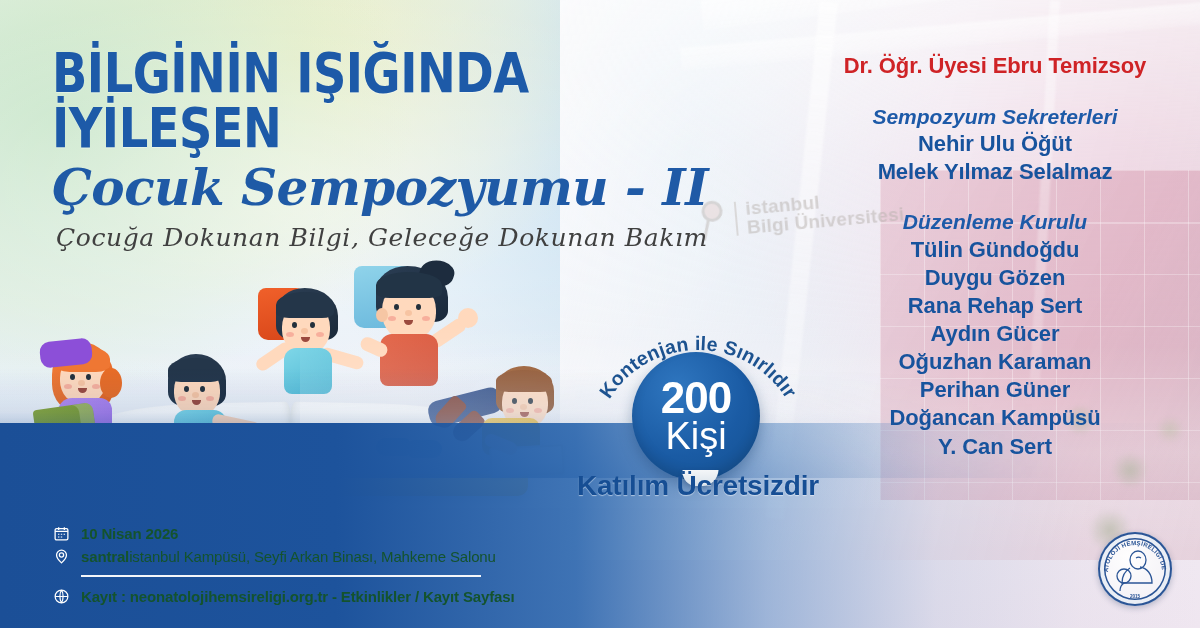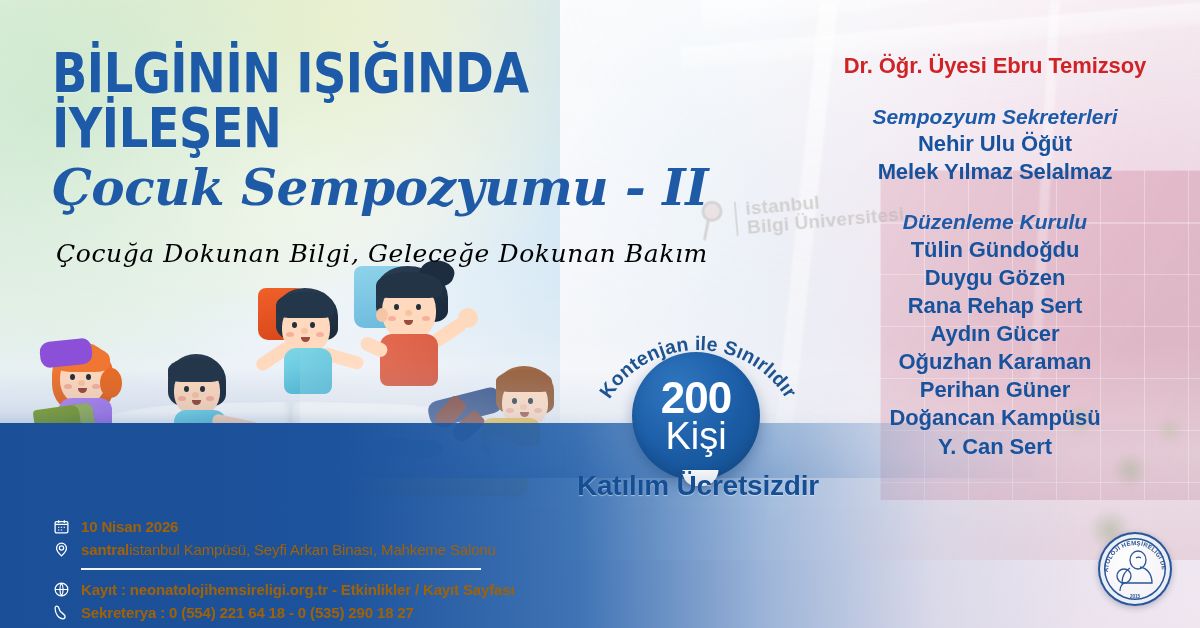--- a/index.html
+++ b/index.html
@@ -104,23 +104,23 @@
     color:#1d5aa8; transform:scaleX(.92); transform-origin:left center;
     text-shadow:0 1px 0 rgba(255,255,255,.35);
   }
   .h2{
     margin-top:6px;
     font-family:"DejaVu Serif","Liberation Serif", serif;
     font-style:italic; font-weight:700; font-size:50px; line-height:1.02;
     color:#1f5aa6; letter-spacing:-.5px;
   }
   .tagline{
-    margin-top:26px; margin-left:4px;
+    margin-top:10px; margin-left:4px;
     font-family:"DejaVu Serif","Liberation Serif", serif;
-    font-style:italic; font-weight:400; font-size:25px; color:#000000;
+    font-style:italic; font-weight:400; font-size:25px; color:#404040;
     letter-spacing:.6px;
   }
 
   
   .right-col{
     position:absolute; right:40px; top:52px; width:330px; text-align:center;
   }
   .r-head{
     font-style:italic; font-weight:700; font-size:21px; color:#d22a2c;
     line-height:1.25; letter-spacing:.1px;
@@ -297,21 +297,21 @@
     background:#7a3a2c; transform:rotate(-34deg); }
   .k5 .shoe2{ position:absolute; left:18px; top:24px; width:34px; height:18px; border-radius:12px 6px 6px 12px;
     background:#7a3a2c; transform:rotate(-28deg); }
   .k5 .bookopen{ position:absolute; left:80px; top:86px; width:74px; height:30px;
     background:linear-gradient(to bottom,#fff 60%,#e3d8c8); border-radius:3px; transform:rotate(-3deg);
     box-shadow:0 2px 3px rgba(80,80,60,.2), inset 0 0 0 2px rgba(190,170,140,.35); }
   .k5 .arm{ position:absolute; left:74px; top:78px; width:34px; height:13px; background:#ffd9bd;
     border-radius:7px; transform:rotate(22deg); }
 
   
-  .footer{ position:absolute; left:52px; bottom:4px; width:560px; color:#a16207; }
+  .footer{ position:absolute; left:52px; bottom:20px; width:560px; color:#14532d; }
   .f-row{ display:flex; align-items:center; gap:11px; height:23px; }
   .f-row .f-ico{ width:18px; height:18px; flex:none; display:flex; align-items:center; justify-content:center; }
   .f-row .f-ico svg{ width:17px; height:17px; }
   .f-txt{ font-size:15px; font-weight:700; letter-spacing:-.15px; white-space:nowrap; }
   .f-txt .thin{ font-weight:400; }
   .f-rule{ width:400px; height:2px; background:#fff; margin:7px 0 8px 29px; opacity:.95; }
 
   
   .logos{ position:absolute; right:28px; bottom:22px; display:flex; align-items:center; gap:18px; }
   .seal{ position:relative; width:74px; height:74px; border-radius:50%;
@@ -529,28 +529,20 @@
     <div class="f-row">
       <span class="f-ico">
         <svg viewBox="0 0 24 24" fill="none" stroke="#ffffff" stroke-width="1.7">
           <circle cx="12" cy="12" r="9"></circle>
             <path d="M3 12h18M12 3c3 3.5 3 14 0 18M12 3C9 6.5 9 17 12 21"></path>
         </svg>
       </span>
       <span class="f-txt">Kayıt : neonatolojihemsireligi.org.tr  -  Etkinlikler  /  Kayıt Sayfası</span>
     </div>
 
-    <div class="f-row">
-      <span class="f-ico">
-        <svg viewBox="0 0 24 24" fill="none" stroke="#ffffff" stroke-width="1.8">
-          <path d="M5 3c4 0 3 4 5 7s7 4 7 8c0 2-2 3-3 3C8 21 3 14 3 6c0-1 1-3 2-3z"></path>
-        </svg>
-      </span>
-      <span class="f-txt">Sekreterya : 0 (554) 221 64 18  -  0 (535) 290 18 27</span>
-    </div>
   </div>
 
   <div class="logos">
     <div class="seal">
       <svg viewBox="0 0 74 74">
         <defs>
           <path id="sealtop" d="M 10,40 A 27,27 0 0 1 64,40" fill="none"></path>
         </defs>
         <text text-anchor="middle" font-size="6.1" font-weight="700" fill="#2b5596" font-family="Liberation Sans, sans-serif" letter-spacing="0.25">
           <textPath href="#sealtop" startOffset="50%" id="seal-label">NEONATOLOJİ HEMŞİRELİĞİ DERNEĞİ</textPath>

